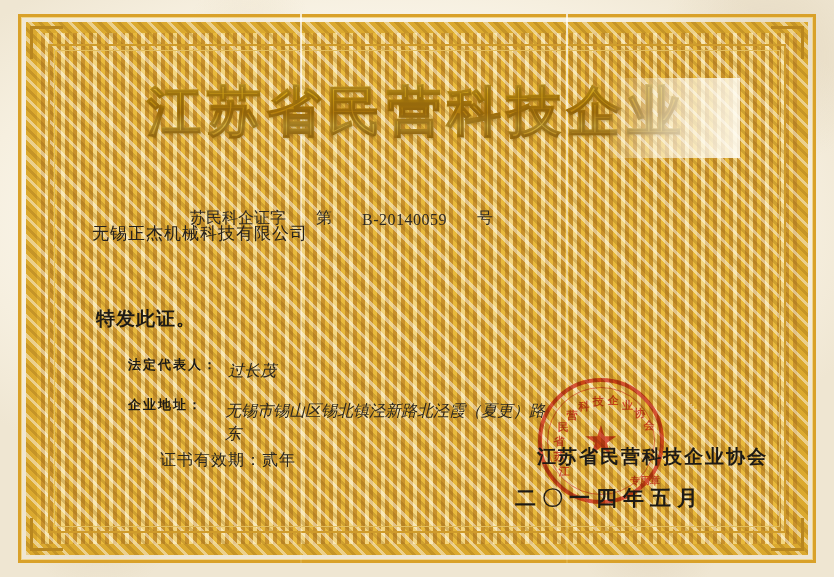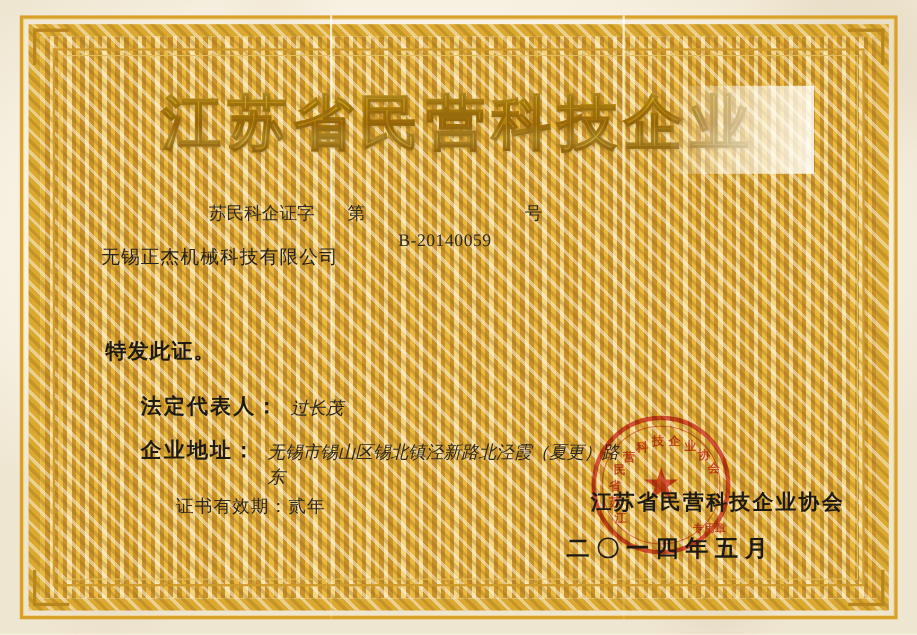--- a/index.html
+++ b/index.html
@@ -152,21 +152,21 @@
     background: linear-gradient(100deg, rgba(255,253,246,0) 0%, rgba(255,253,246,0.55) 45%, rgba(255,253,246,0.88) 100%);
     pointer-events: none;
   }
 
   
   .cert-no-row {
     position: absolute;
     left: 130px;
     top: 128px;
     display: flex;
-    align-items: flex-start;
+    align-items: flex-end;
     font-size: 16px;
     color: #2e2a24;
     font-family: "DejaVu Serif", "Liberation Serif", serif;
   }
   .cert-no-row .seg { margin-right: 30px; white-space: nowrap; }
   .cert-no-row .code {
     font-family: "Liberation Serif", serif;
     letter-spacing: 0.5px;
     margin-top: 27px;
   }
@@ -203,38 +203,38 @@
     font-family: Liberation Sans, sans-serif;
   }
 
   .field-row {
     position: absolute;
     display: flex;
     align-items: flex-start;
     font-family: "DejaVu Serif", "Liberation Serif", serif;
   }
   .field-label {
-    font-size: 19px;
+    font-size: 13px;
     font-weight: bold;
     color: #1d1a16;
     letter-spacing: 2px;
     white-space: nowrap;
   }
   .field-value {
     font-size: 16px;
     color: #2b2720;
     margin-left: 10px;
     padding-top: 3px;
     line-height: 1.45;
     max-width: 330px;
     font-style: italic;
   }
 
   .rep-row  { left: 68px;  top: 300px; }
-  .addr-row { left: 68px;  top: 340px; }
+  .addr-row { left: 68px;  top: 340px; gap: 12px; }
 
   .valid-row {
     position: absolute;
     left: 100px;
     top: 394px;
     font-size: 16px;
     color: #2b2720;
     letter-spacing: 1px;
     font-family: "DejaVu Serif", "Liberation Serif", serif;
   }

